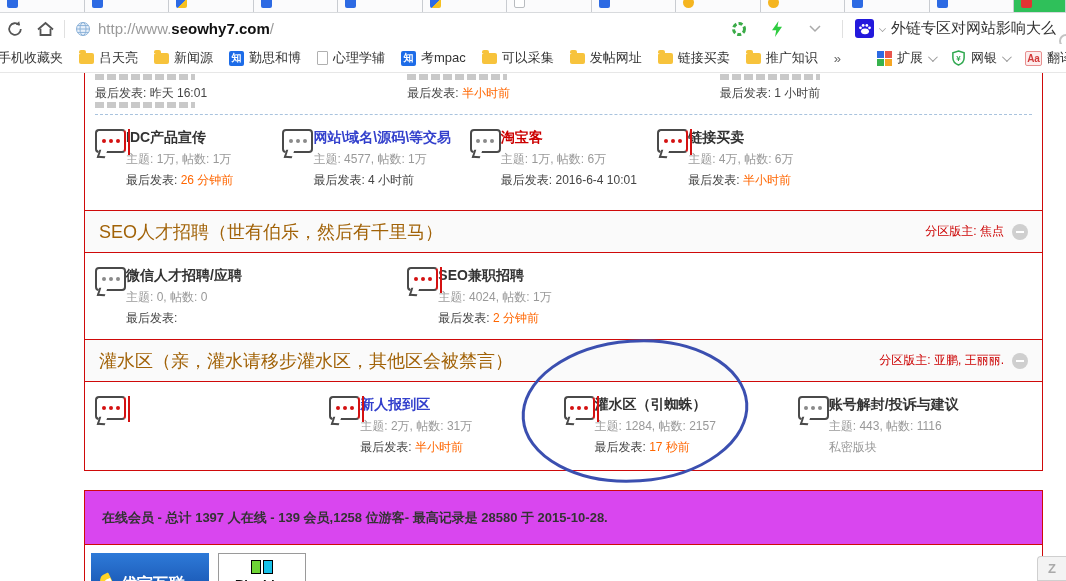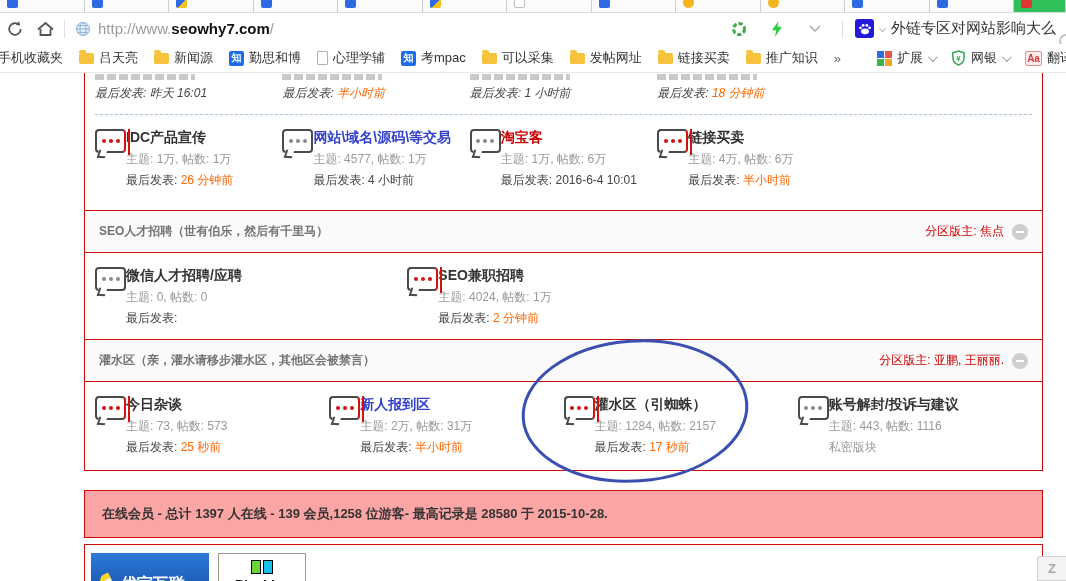--- a/index.html
+++ b/index.html
@@ -44,21 +44,21 @@
   .chev { width:7px; height:7px; border-right:1.5px solid #9a9a9a; border-bottom:1.5px solid #9a9a9a; transform:rotate(45deg) translateY(-2px); display:inline-block; }
   .ext-icon { width:15px; height:15px; display:grid; grid-template-columns:7px 7px; grid-template-rows:7px 7px; gap:1px; }
   .ext-icon i { display:block; }
   .ext-icon i:nth-child(1){background:#2d6ae3;} .ext-icon i:nth-child(2){background:#e8554d;} .ext-icon i:nth-child(3){background:#37b24d;} .ext-icon i:nth-child(4){background:#f5a623;}
   .aa-icon { width:17px; height:15px; background:#fdecec; border:1px solid #e89090; border-radius:2px; color:#d23b3b; font-size:10px; font-weight:bold; display:flex; align-items:center; justify-content:center; }
 
   
   .content { position:absolute; top:73px; left:0; right:0; bottom:0; background:#fff; overflow:hidden; }
   .ftable { position:absolute; left:84px; top:0; width:959px; border-left:1px solid #cf0a0a; border-right:1px solid #cf0a0a; background:#fff; }
 
-  .partial-row { display:grid; grid-template-columns:repeat(5,1fr); padding:1px 10px 6px; height:41px; overflow:hidden;font-style:italic; }
+  .partial-row { display:grid; grid-template-columns:repeat(3,1fr); padding:1px 10px 6px; height:41px; overflow:hidden; }
   .sliver { height:6px; overflow:hidden; margin-bottom:5px; }
   .sliver-bar { width:100px; height:12px; background:repeating-linear-gradient(90deg,#c9c9c9 0 9px, transparent 9px 12px); }
   .plast { font-size:12px; color:#444; }
 
   .divider-dashed { border-top:1px dashed #a9c3de; margin:0 10px; }
 
   .f-row { display:grid; padding:13px 10px 0; }
   .cols5 { grid-template-columns:repeat(5,1fr); height:95px; }
   .cols3 { grid-template-columns:repeat(3,1fr); height:86px; }
   .cols4 { grid-template-columns:repeat(4,1fr); height:88px; }
@@ -75,27 +75,27 @@
   .finfo { min-width:0; }
   .ftitle { font-size:14px; font-weight:bold; color:#333; line-height:1.25; display:inline-block; text-decoration:none; cursor:pointer; }
   .ftitle.blue { color:#3340cc; }
   .ftitle.red { color:#cc0000; }
   .fstats { color:#999; font-size:12px; margin-top:4px; }
   .flast { color:#444; font-size:12px; margin-top:4px; }
   .flast .val.hot { color:#ff6600;margin-top:21px; }
   .fnote { color:#999; font-size:12px; margin-top:4px; }
 
   .sheader { height:43px; display:flex; align-items:center; padding:0 14px; background:#fafafa; border-top:1px solid #cf0a0a; border-bottom:1px solid #cf0a0a; }
-  .stitle { color:#737373; font-weight:bold; font-size:12px; flex:1 1 auto; }
+  .stitle { color:#a16207; font-weight:normal; font-size:18px; flex:1 1 auto; }
   .smod { color:#cc0000; font-size:12px; margin-right:8px; }
   .collapse-btn { width:16px; height:16px; border-radius:50%; background:#cfcfcf; position:relative; cursor:pointer; flex:none; }
   .collapse-btn::after { content:""; position:absolute; left:4px; right:4px; top:7px; height:2px; background:#fff; }
   .table-bottom { border-top:1px solid #cf0a0a; }
 
-  .stats-box { position:absolute; left:84px; width:959px; top:417px; height:48px; border:1px solid #cf0a0a; display:flex; align-items:center; padding:0 17px; font-size:13px; color:#333; font-weight:bold; background:#fca5a5; }
+  .stats-box { position:absolute; left:84px; width:959px; top:417px; height:55px; border:1px solid #cf0a0a; display:flex; align-items:center; padding:0 17px; font-size:13px; color:#333; font-weight:bold; background:#d946ef; }
 
   .partners-box { position:absolute; left:84px; width:959px; top:471px; height:120px; border:1px solid #cf0a0a; background:#fff; padding:8px 6px; display:flex; gap:9px; }
   .logo-youyu { width:118px; height:62px; background:linear-gradient(180deg,#2e7ad8,#0b3e9a); display:flex; align-items:center; gap:4px; padding:0 6px; color:#fff; font-weight:bold; font-size:16px; }
   .flame { width:20px; height:24px; position:relative; flex:none; }
   .flame::before { content:""; position:absolute; inset:2px 4px; background:#ffd428; border-radius:60% 10% 60% 60%; transform:rotate(-25deg); }
   .flame::after { content:""; position:absolute; left:8px; top:7px; width:8px; height:12px; background:#fff; border-radius:60% 10% 60% 60%; transform:rotate(-25deg); }
   .logo-blueidea { width:88px; height:62px; background:#fff; border:1px solid #9a9a9a; display:flex; flex-direction:column; align-items:center; justify-content:flex-start; padding-top:6px; gap:3px; color:#111; font-weight:bold; font-size:13px; }
   .bi-icon { display:flex; gap:2px; }
   .bi-icon i { width:10px; height:14px; display:block; border:1px solid #000; }
   .bi-icon i:first-child { background:#6ed435; }
@@ -405,24 +405,20 @@
 
     <div class="f-row cols4">
       <div class="fcell">
         <span class="bubble hot">
             <span class="dots">
               <i></i>
               <i></i>
               <i></i>
             </span>
           </span>
-        <div class="finfo"><a class="ftitle">今日杂谈</a>
-          <div class="fstats">主题: 73, 帖数: 573</div>
-          <div class="flast"><span>最后发表:</span> <span class="val hot">25 秒前</span></div>
-        </div>
       </div>
       <div class="fcell">
         <span class="bubble hot">
             <span class="dots">
               <i></i>
               <i></i>
               <i></i>
             </span>
           </span>
         <div class="finfo"><a class="ftitle blue">新人报到区</a>

